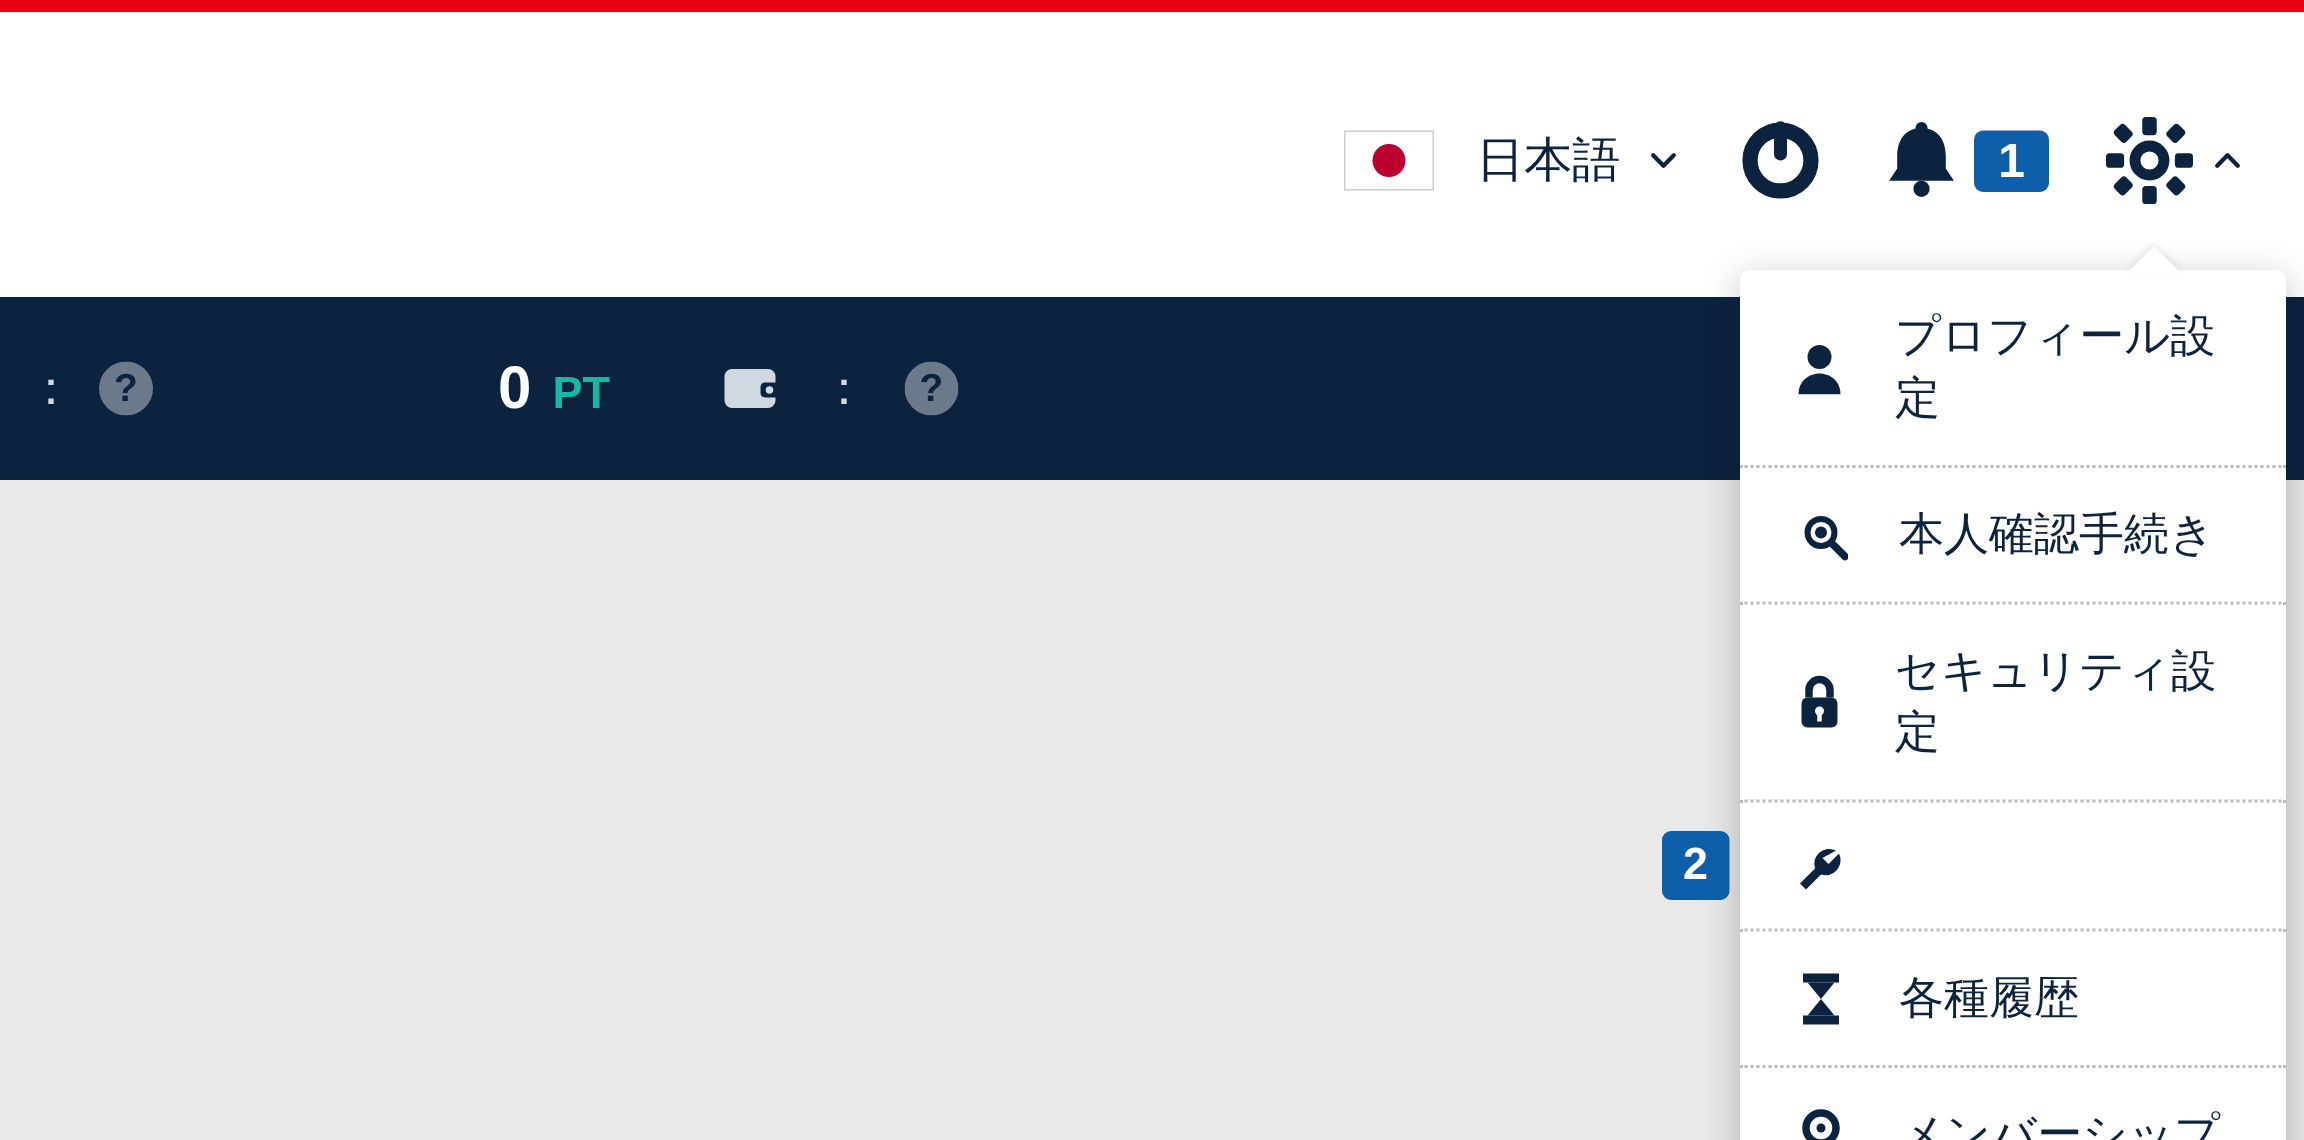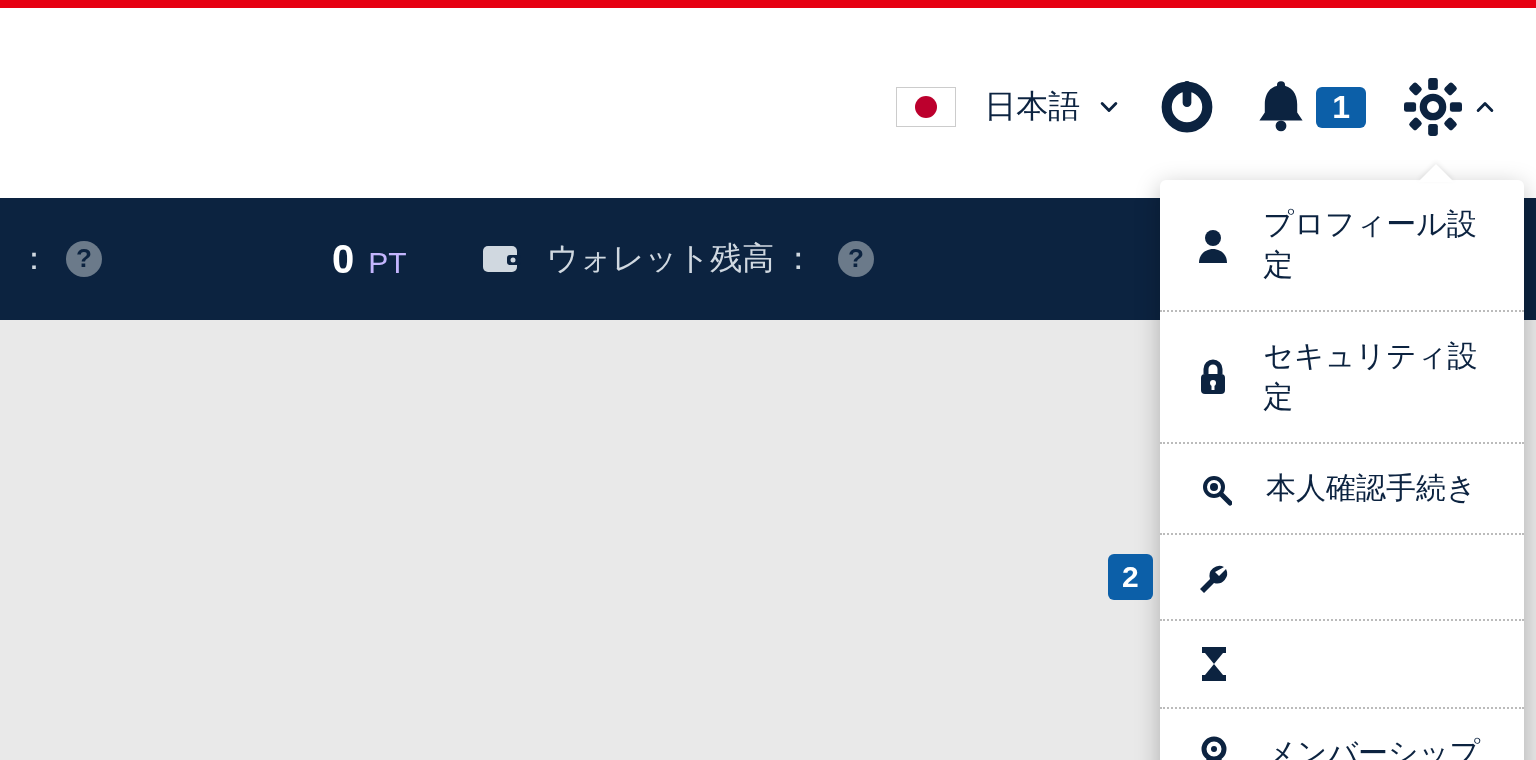--- a/index.html
+++ b/index.html
@@ -16,21 +16,21 @@
   .badge { background: #0c5fa8; color: #fff; font-size: 32px; font-weight: 700; border-radius: 6px; padding: 2px 16px; }
   .gear-wrap { display: flex; align-items: center; gap: 12px; cursor: pointer; }
   .chevron-up { color: #0c2340; }
 
   .dark-band { position: absolute; top: 198px; left: 0; width: 100%; height: 122px; background: #0c2340; display: flex; align-items: center; color: #d0d8e0; font-size: 32px; }
   .band-item { display: flex; align-items: center; gap: 16px; }
   .colon-first { margin-left: 18px; }
   .help-circ { width: 36px; height: 36px; }
   .pt-block { margin-left: 230px; display: flex; align-items: baseline; gap: 14px; }
   .pt-num { font-size: 40px; font-weight: 700; color: #fff; }
-  .pt-label { font-size: 30px; color: #c4b5fd; }
+  .pt-label { font-size: 30px; color: #14b8a6; font-weight: bold; }
   .wallet-block { margin-left: 72px; display: flex; align-items: center; gap: 24px; }
   .wallet-label { display: flex; align-items: center; gap: 8px; }
 
   .dropdown { position: absolute; top: 180px; right: 12px; width: 364px; background: #fff; border-radius: 6px; box-shadow: 0 6px 24px rgba(0,0,0,0.25); overflow: visible; }
   .dropdown::before { content: ""; position: absolute; top: -16px; right: 70px; border-left: 18px solid transparent; border-right: 18px solid transparent; border-bottom: 18px solid #fff; filter: drop-shadow(0 -2px 2px rgba(0,0,0,0.08)); }
   .drop-item { display: flex; align-items: center; gap: 30px; padding: 24px 32px; border-bottom: 2px dotted #bbb; cursor: pointer; color: #0c2340; font-size: 30px; position: relative; }
   .drop-item:last-child { border-bottom: none; }
   .drop-icon { width: 44px; display: flex; justify-content: center; }
   .side-badge { position: absolute; left: -52px; top: 50%; transform: translateY(-50%); background: #0c5fa8; color: #fff; font-size: 30px; font-weight: 700; border-radius: 6px; padding: 6px 14px; }
 
@@ -161,21 +161,20 @@
   </div>
   <div class="pt-block">
     <span class="pt-num">0</span>
     <span class="pt-label">PT</span>
   </div>
   <div class="wallet-block">
     <svg width="44" height="38" viewBox="0 0 40 38" style="color:#d0d8e0">
         <use href="#i-wallet"></use>
       </svg>
     <div class="wallet-label">
-      <span>ウォレット残高</span>
       <span>：</span>
     </div>
     <svg class="help-circ" viewBox="0 0 36 36">
         <use href="#i-help"></use>
       </svg>
   </div>
 </div>
 
 <div class="content-area"></div>
 
@@ -183,48 +182,49 @@
   <div class="drop-item">
     <span class="drop-icon">
         <svg width="36" height="36" viewBox="0 0 36 36">
           <use href="#i-user"></use>
         </svg>
       </span>
     <span>プロフィール設定</span>
   </div>
   <div class="drop-item">
     <span class="drop-icon">
+        <svg width="36" height="36" viewBox="0 0 36 36">
+          <use href="#i-identity"></use>
+        </svg>
+      </span>
+    <span>本人確認手続き</span>
+  </div>
+  <div class="drop-item">
+    <span class="drop-icon">
         <svg width="36" height="38" viewBox="0 0 36 38">
           <use href="#i-lock"></use>
         </svg>
       </span>
     <span>セキュリティ設定</span>
   </div>
   <div class="drop-item">
-    <span class="drop-icon">
-        <svg width="36" height="36" viewBox="0 0 36 36">
-          <use href="#i-identity"></use>
-        </svg>
-      </span>
-    <span>本人確認手続き</span>
-  </div>
-  <div class="drop-item">
     <span class="side-badge">2</span>
     <span class="drop-icon">
         <svg width="36" height="36" viewBox="0 0 36 36">
           <use href="#i-wrench"></use>
         </svg>
       </span>
   </div>
   <div class="drop-item">
     <span class="drop-icon">
         <svg width="36" height="38" viewBox="0 0 36 38">
           <use href="#i-hourglass"></use>
         </svg>
       </span>
+    <span>各種履歴</span>
   </div>
   <div class="drop-item">
     <span class="drop-icon">
         <svg width="36" height="38" viewBox="0 0 36 38">
           <use href="#i-award"></use>
         </svg>
       </span>
     <span>メンバーシップ</span>
   </div>
 </div>

